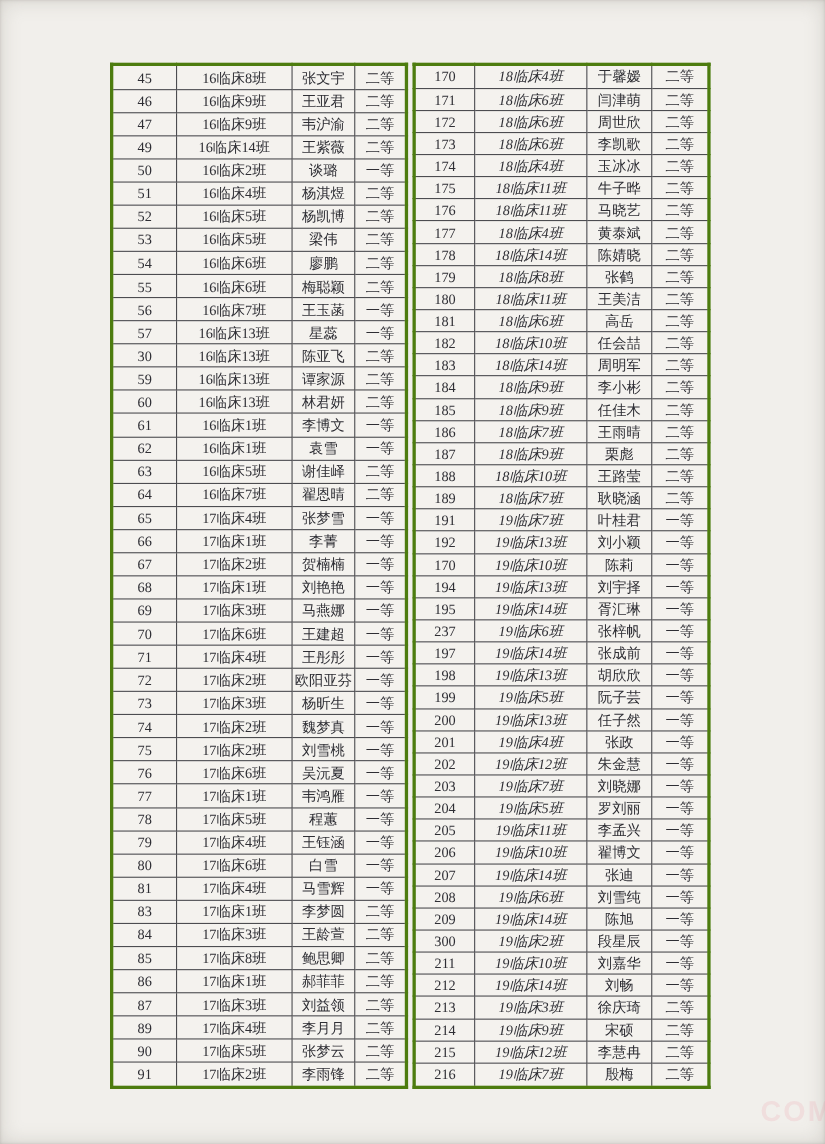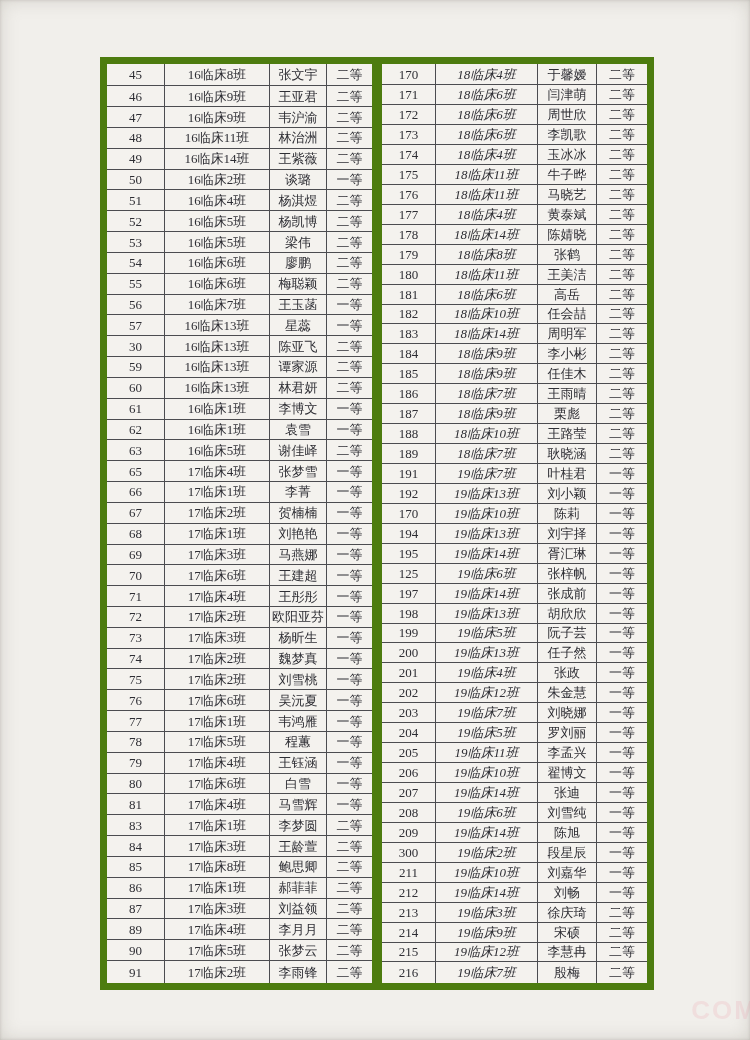--- a/index.html
+++ b/index.html
@@ -9,21 +9,21 @@
     font-family:"Liberation Serif","DejaVu Serif",serif;
   }
   .paper-shade{
     position:absolute;inset:0;pointer-events:none;
     box-shadow:inset 0 0 18px rgba(120,115,105,.25), inset 0 0 3px rgba(90,85,80,.25);
   }
   .scan-table{
     position:absolute;top:57px;height:933px;
     border-collapse:collapse;table-layout:fixed;
     background:#f4f2ee;
-    border:7px solid #4d7c0f;
+    border:3px solid #4d7c0f;
   }
   #table-left{left:100px;width:262px;}
   #table-right{left:375px;width:262px;}
   .scan-table td{
     border:1px solid #4c4c50;
     text-align:center;vertical-align:middle;
     font-size:13px;color:#2e2e34;
     padding:0;line-height:1;
     white-space:nowrap;overflow:hidden;
   }
@@ -62,26 +62,20 @@
         <td>王亚君</td>
         <td>二等</td>
       </tr>
       <tr>
         <td>47</td>
         <td>16临床9班</td>
         <td>韦沪渝</td>
         <td>二等</td>
       </tr>
       <tr>
-        <td>48</td>
-        <td>16临床11班</td>
-        <td>林治洲</td>
-        <td>二等</td>
-      </tr>
-      <tr>
         <td>49</td>
         <td>16临床14班</td>
         <td>王紫薇</td>
         <td>二等</td>
       </tr>
       <tr>
         <td>50</td>
         <td>16临床2班</td>
         <td>谈璐</td>
         <td>一等</td>
@@ -155,20 +149,26 @@
       <tr>
         <td>62</td>
         <td>16临床1班</td>
         <td>袁雪</td>
         <td>一等</td>
       </tr>
       <tr>
         <td>63</td>
         <td>16临床5班</td>
         <td>谢佳峄</td>
+        <td>二等</td>
+      </tr>
+      <tr>
+        <td>64</td>
+        <td>16临床7班</td>
+        <td>翟恩晴</td>
         <td>二等</td>
       </tr>
       <tr>
         <td>65</td>
         <td>17临床4班</td>
         <td>张梦雪</td>
         <td>一等</td>
       </tr>
       <tr>
         <td>66</td>
@@ -463,21 +463,21 @@
         <td>刘宇择</td>
         <td>一等</td>
       </tr>
       <tr>
         <td>195</td>
         <td>19临床14班</td>
         <td>胥汇琳</td>
         <td>一等</td>
       </tr>
       <tr>
-        <td>125</td>
+        <td>237</td>
         <td>19临床6班</td>
         <td>张梓帆</td>
         <td>一等</td>
       </tr>
       <tr>
         <td>197</td>
         <td>19临床14班</td>
         <td>张成前</td>
         <td>一等</td>
       </tr>

